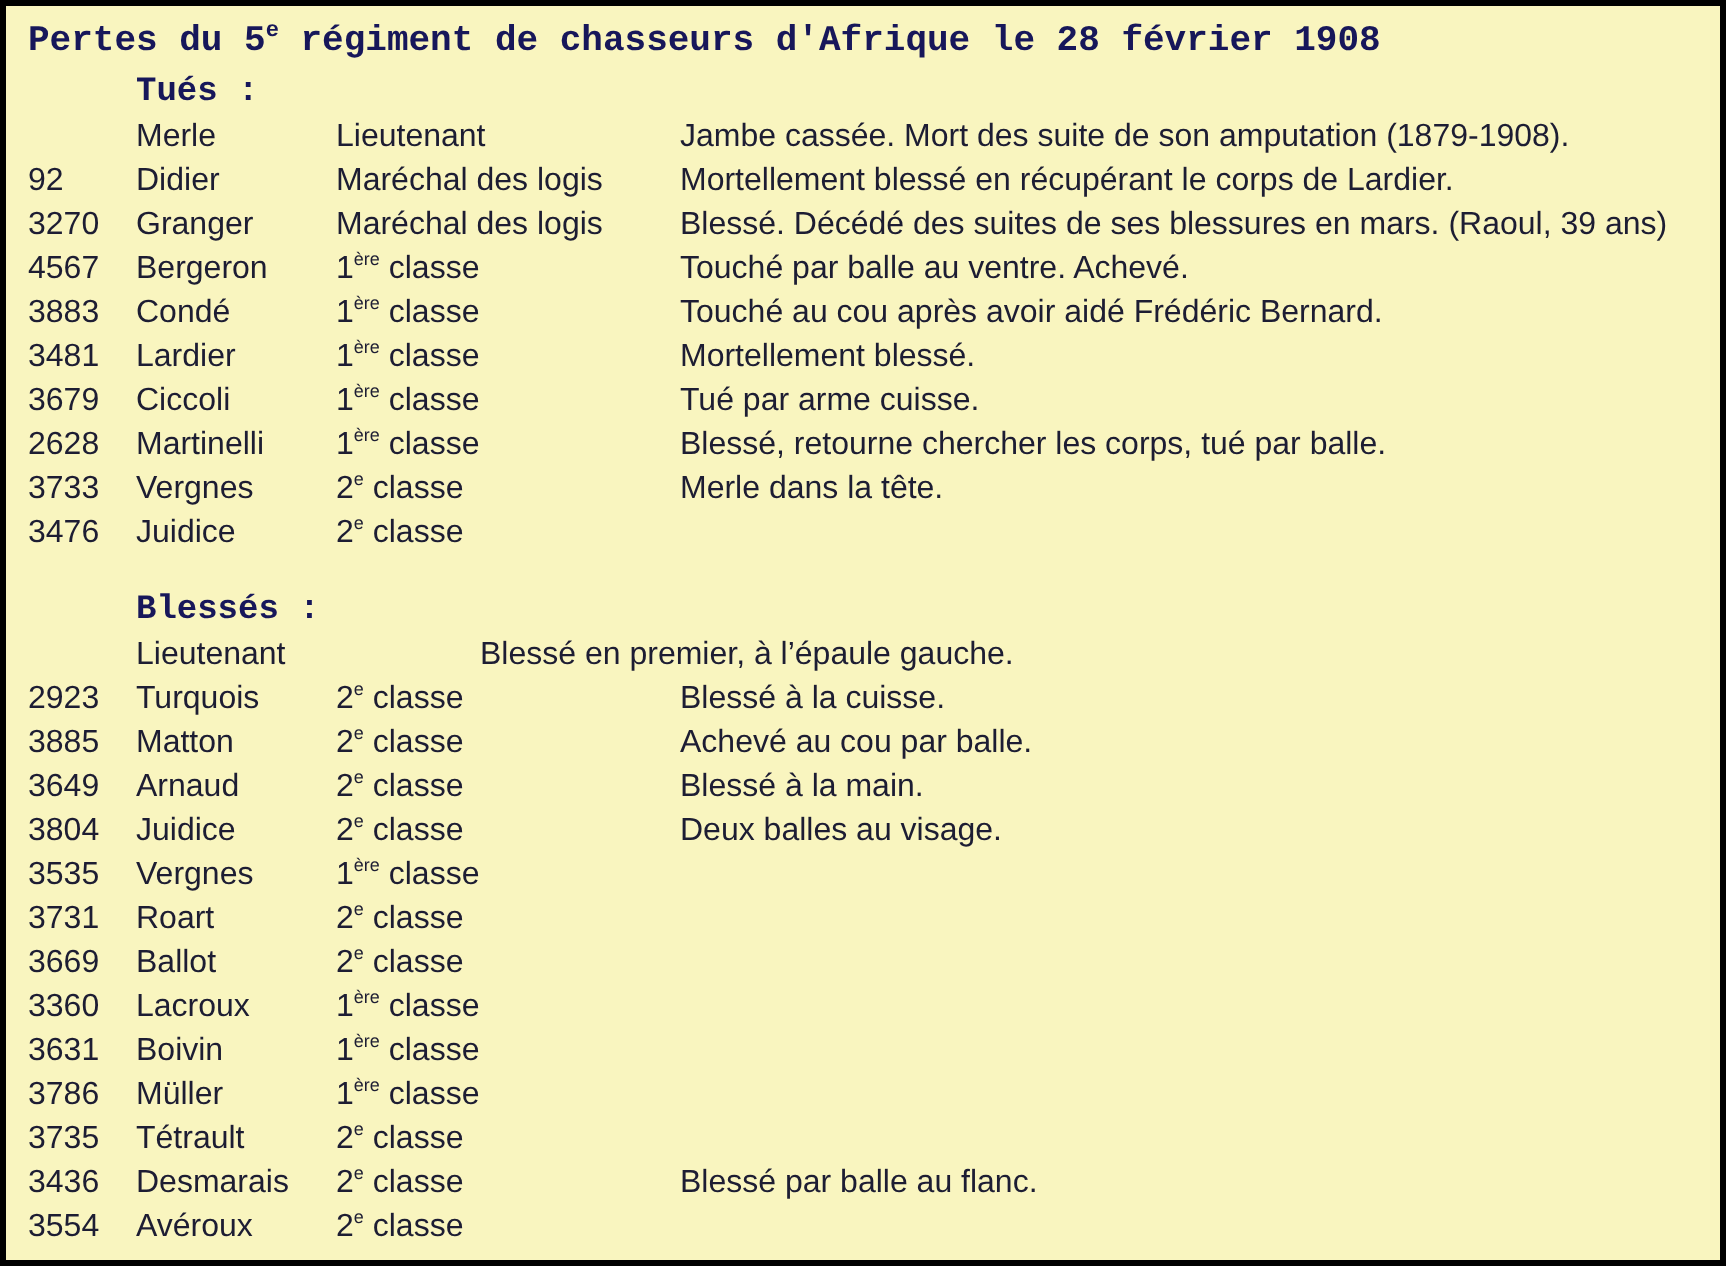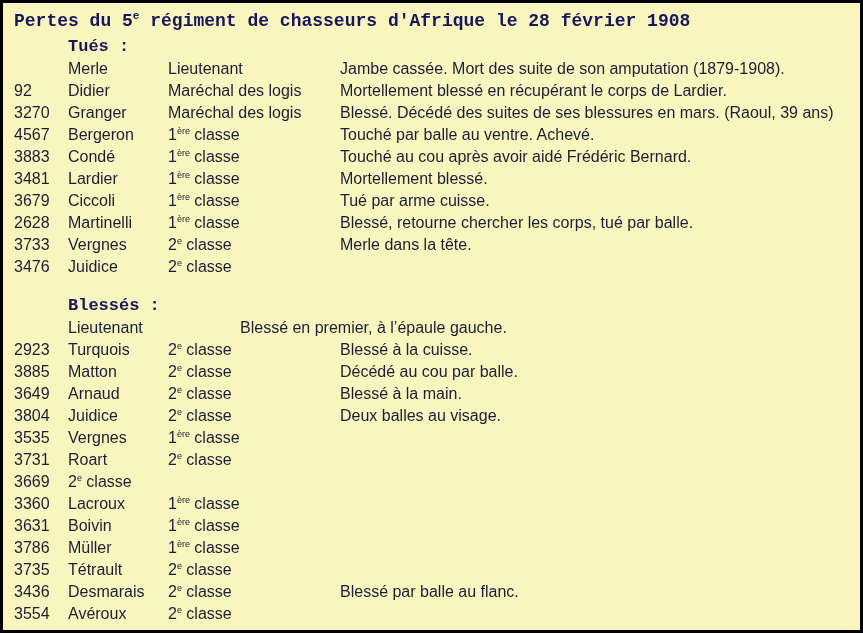--- a/index.html
+++ b/index.html
@@ -153,21 +153,21 @@
     <span class="col num">2923</span>
     <span class="col name">Turquois</span>
     <span class="col rank"><span>2</span><sup>e</sup><span> classe</span></span>
     <span class="col desc">Blessé à la cuisse.</span>
   </div>
 
   <div class="row">
     <span class="col num">3885</span>
     <span class="col name">Matton</span>
     <span class="col rank"><span>2</span><sup>e</sup><span> classe</span></span>
-    <span class="col desc">Décédé au cou par balle.</span>
+    <span class="col desc">Achevé au cou par balle.</span>
   </div>
 
   <div class="row">
     <span class="col num">3649</span>
     <span class="col name">Arnaud</span>
     <span class="col rank"><span>2</span><sup>e</sup><span> classe</span></span>
     <span class="col desc">Blessé à la main.</span>
   </div>
 
   <div class="row">
@@ -186,20 +186,21 @@
 
   <div class="row">
     <span class="col num">3731</span>
     <span class="col name">Roart</span>
     <span class="col rank"><span>2</span><sup>e</sup><span> classe</span></span>
     <span class="col desc"></span>
   </div>
 
   <div class="row">
     <span class="col num">3669</span>
+    <span class="col name">Ballot</span>
     <span class="col rank"><span>2</span><sup>e</sup><span> classe</span></span>
     <span class="col desc"></span>
   </div>
 
   <div class="row">
     <span class="col num">3360</span>
     <span class="col name">Lacroux</span>
     <span class="col rank"><span>1</span><sup>ère</sup><span> classe</span></span>
     <span class="col desc"></span>
   </div>

